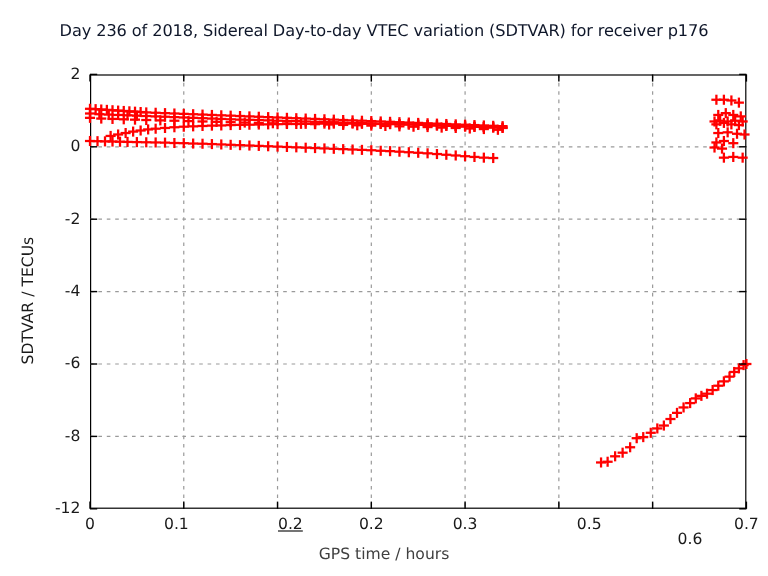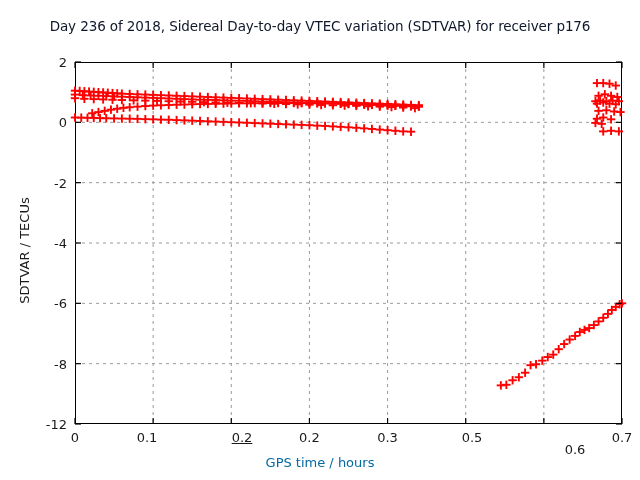--- a/index.html
+++ b/index.html
@@ -30,21 +30,21 @@
     position:absolute;right:0;width:58px;text-align:right;
     font-size:13px;color:#1a1a1a;transform:translateY(-50%);
   }
   .xtick-label{
     position:absolute;top:430px;width:60px;text-align:center;
     font-size:13px;color:#1a1a1a;transform:translateX(-30px);
   }
 
   #xaxis-title{
     position:absolute;left:0;top:455px;width:640px;
-    text-align:center;font-size:13px;color:#0369a1;
+    text-align:center;font-size:13px;color:#404040;
   }
   #yaxis-title{
     position:absolute;left:-96px;top:243px;width:240px;
     text-align:center;font-size:13px;color:#1a1a1a;
     transform:rotate(-90deg);transform-origin:center center;
   }
 </style>
 </head>
 <body>
 
@@ -660,20 +660,20 @@
       <div class="ytick-label" style="top: 303.333px; left: 9px;">-6</div>
       <div class="ytick-label" style="top: 363.667px; left: 9px;">-8</div>
       <div class="ytick-label" style="top: 424px; left: 9px;">-12</div>
     </div>
   <div id="xtick-labels">
       <div class="xtick-label" style="left: 75px;">0</div>
       <div class="xtick-label" style="left: 147px;">0.1</div>
       <div class="xtick-label" style="left: 242px; text-decoration: underline;">0.2</div>
       <div class="xtick-label" style="left: 309.429px;">0.2</div>
       <div class="xtick-label" style="left: 387.571px;">0.3</div>
-      <div class="xtick-label" style="left: 472px; text-align: center;">0.5</div>
+      <div class="xtick-label" style="left: 491px; text-align: center;">0.5</div>
       <div class="xtick-label" style="left: 575px; margin-top: 12px;">0.6</div>
       <div class="xtick-label" style="left: 622px;">0.7</div>
     </div>
 
   <div id="xaxis-title">GPS time / hours</div>
   <div id="yaxis-title">SDTVAR / TECUs</div>
 </div>
 
 </body></html>

